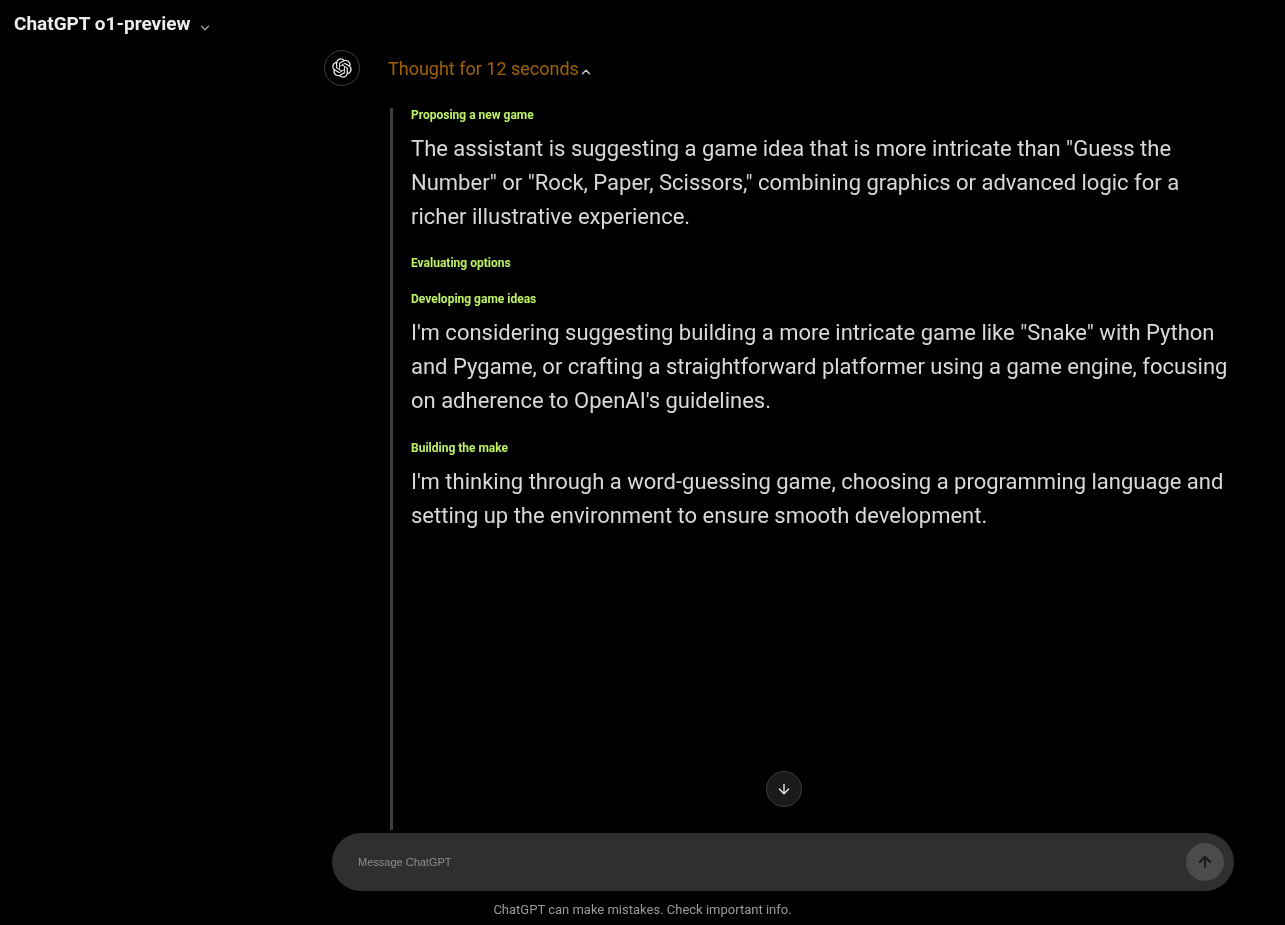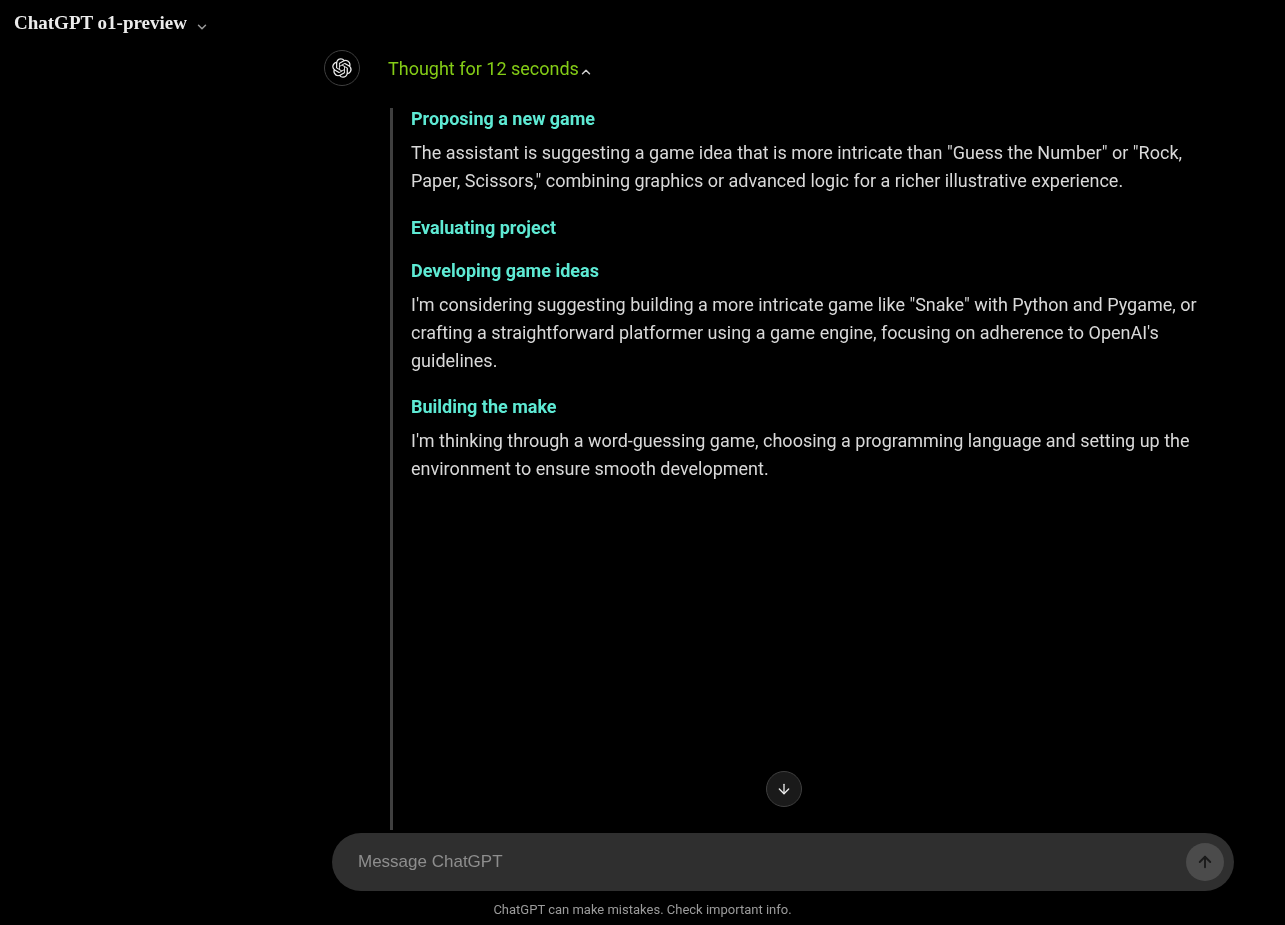--- a/index.html
+++ b/index.html
@@ -17,21 +17,20 @@
       position: relative;
     }
     .header {
       position: absolute;
       top: 12px;
       left: 14px;
       display: flex;
       align-items: flex-end;
       gap: 8px;
       cursor: pointer;
-      font-family: Liberation Serif, serif;
     }
     .header-title {
       font-size: 19px;
       font-weight: 700;
       color: #ececec;
     }
     .header .chev {
       color: #9b9b9b;
     }
     .thought-row {
@@ -52,21 +51,21 @@
       justify-content: center;
       flex-shrink: 0;
     }
     .avatar svg {
       width: 20px;
       height: 20px;
       fill: #ececec;
     }
     .thought-label {
       font-size: 18px;
-      color: #84cc16;
+      color: #a16207;
       display: flex;
       align-items: flex-end;
       gap: 0;
       cursor: pointer;
     }
     .thought-label .chev {
       color: #cfcfcf;
     }
     .content-scroll {
       position: absolute;
@@ -75,27 +74,27 @@
       right: 50px;
       bottom: 95px;
       overflow: hidden;
       border-left: 3px solid #3f3f3f;
       padding-left: 18px;
     }
     .step {
       margin-bottom: 22px;
     }
     .step-title {
-      font-size: 18px;
+      font-size: 12px;
       font-weight: 700;
-      color: #5eead4;
+      color: #bef264;
       margin-bottom: 10px;
     }
     .step-body {
-      font-size: 18px;
+      font-size: 22px;
       line-height: 1.55;
       color: #d9d9d9;
     }
     .scroll-down-btn {
       position: absolute;
       bottom: 118px;
       left: 766px;
       width: 36px;
       height: 36px;
       border-radius: 50%;
@@ -120,21 +119,21 @@
       display: flex;
       align-items: center;
       padding: 0 10px 0 26px;
     }
     .composer input {
       flex: 1;
       background: transparent;
       border: none;
       outline: none;
       color: #ececec;
-      font-size: 17px;
+      font-size: 11px;
     }
     .composer input::placeholder {
       color: #8e8e8e;
     }
     .send-btn {
       width: 38px;
       height: 38px;
       border-radius: 50%;
       background: #4b4b4b;
       display: flex;
@@ -185,21 +184,21 @@
     </span>
   </div>
 </div>
 
 <div class="content-scroll">
   <div class="step">
     <div class="step-title">Proposing a new game</div>
     <div class="step-body">The assistant is suggesting a game idea that is more intricate than "Guess the Number" or "Rock, Paper, Scissors," combining graphics or advanced logic for a richer illustrative experience.</div>
   </div>
   <div class="step">
-    <div class="step-title">Evaluating project</div>
+    <div class="step-title">Evaluating options</div>
   </div>
   <div class="step">
     <div class="step-title">Developing game ideas</div>
     <div class="step-body">I'm considering suggesting building a more intricate game like "Snake" with Python and Pygame, or crafting a straightforward platformer using a game engine, focusing on adherence to OpenAI's guidelines.</div>
   </div>
   <div class="step">
     <div class="step-title">Building the make</div>
     <div class="step-body">I'm thinking through a word-guessing game, choosing a programming language and setting up the environment to ensure smooth development.</div>
   </div>
 </div>

